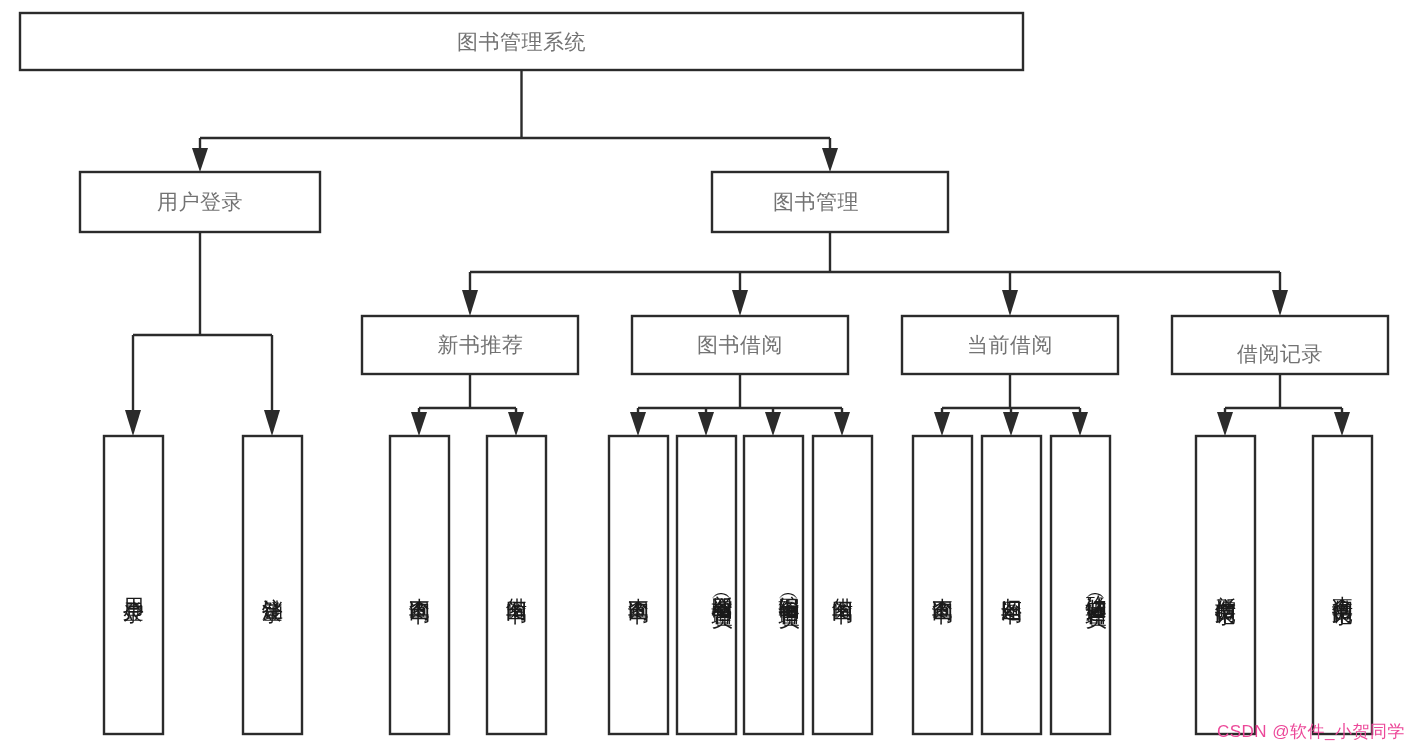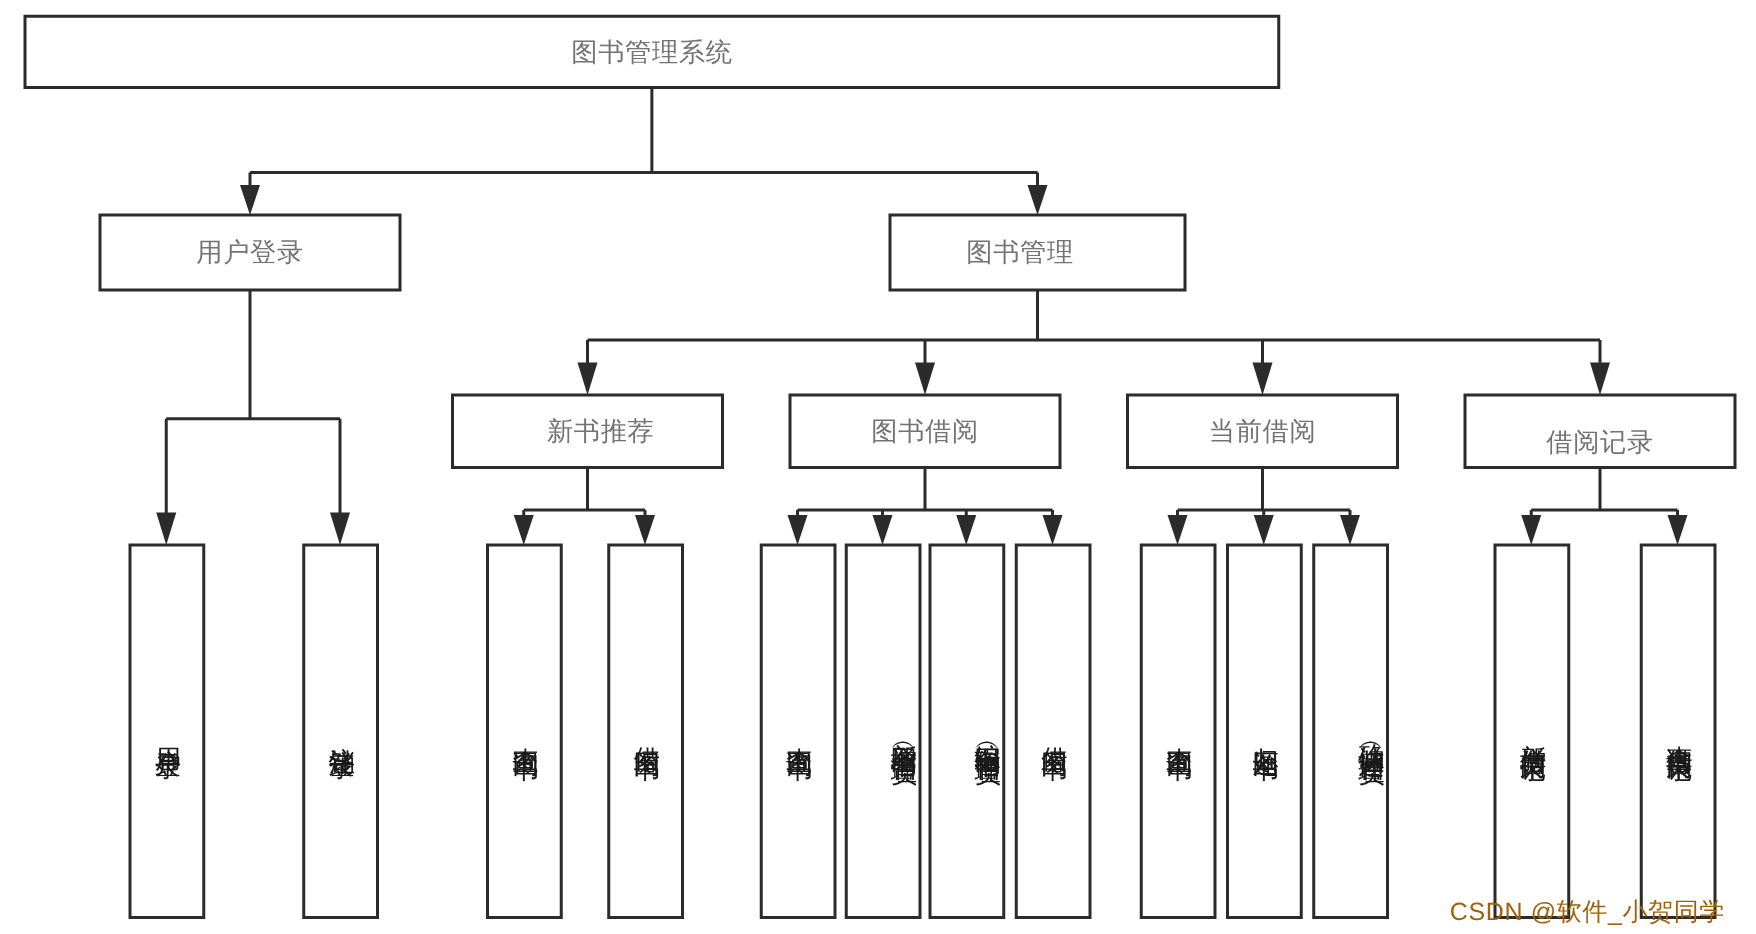--- a/index.html
+++ b/index.html
@@ -64,24 +64,24 @@
     text-orientation: upright;
     letter-spacing: 2px;
     white-space: nowrap;
     pointer-events: none;
   }
   .node-label-v.align-mid {
     align-items: center;
   }
   .watermark {
     position: absolute;
-    right: 25px;
+    right: 0;
     bottom: 4px;
-    font-size: 20px;
-    color: #a16207;
+    font-size: 17px;
+    color: #ec4899;
     letter-spacing: 0.5px;
     white-space: nowrap;
     pointer-events: none;
   }
 </style>
 </head>
 <body>
 
 <div id="diagram-root">
 

